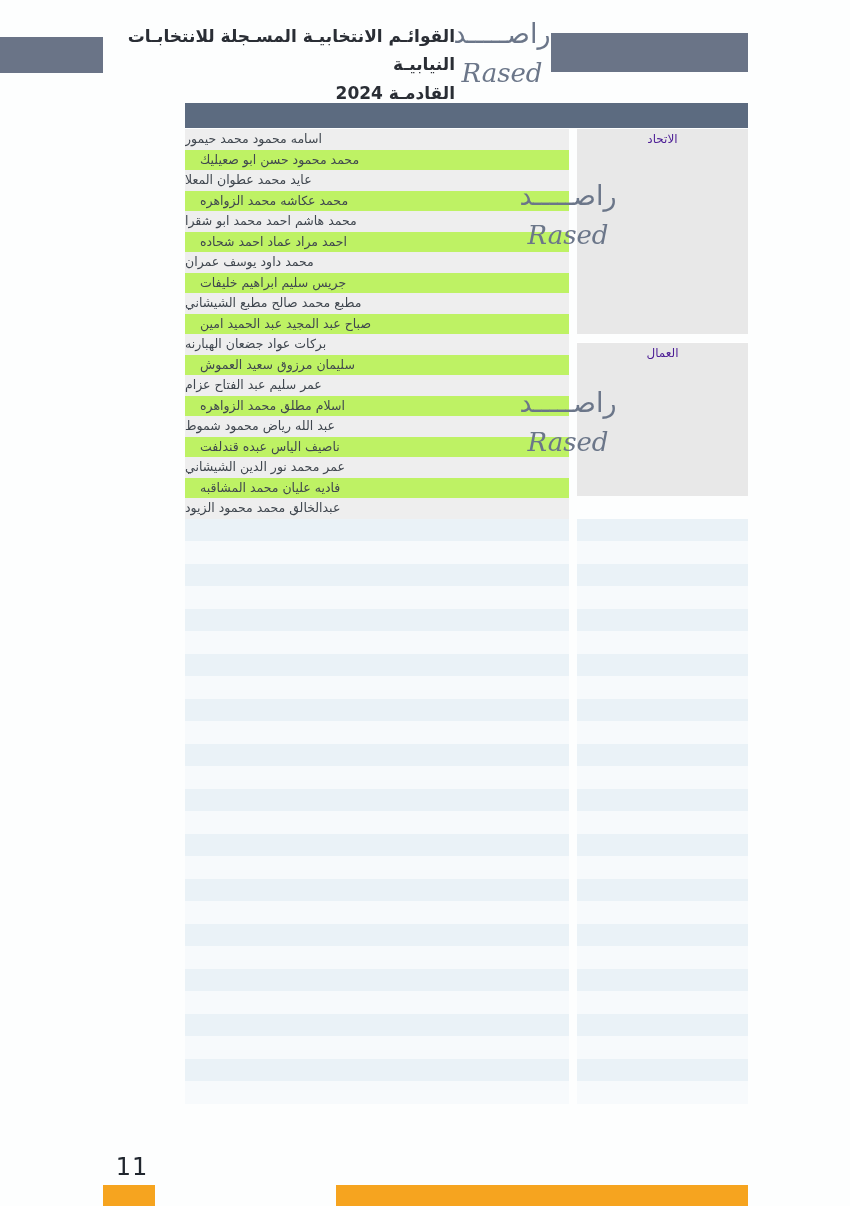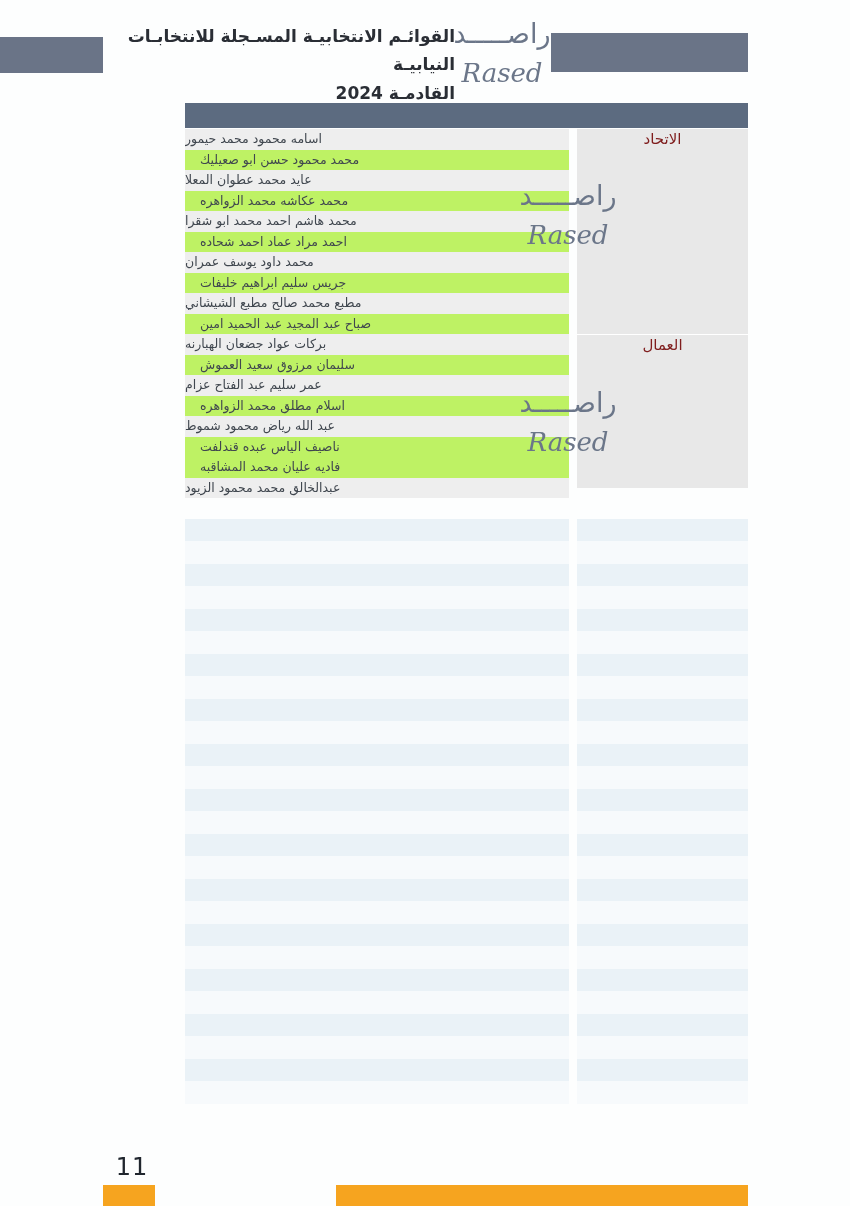--- a/index.html
+++ b/index.html
@@ -37,21 +37,21 @@
     height:20.5px;line-height:20.5px;box-sizing:border-box;
     background:#EEEEEE;direction:rtl;text-align:left;
     font-size:12.5px;color:#40474F;overflow:hidden;white-space:nowrap;
   }
   .name-row.dark{background:#bef264;padding-left:15px;}
   .group-block{
     box-sizing:border-box;background:#E8E8E8;direction:rtl;text-align:center;
   }
   .group-block + .group-block{border-top:1px solid #ffffff;}
   .group-label{
-    font-size:15px;color:#7f1d1d;line-height:20.5px;height:20.5px;
+    font-size:12px;color:#4c1d95;line-height:20.5px;height:20.5px;
   }
   #empty-rows{position:absolute;left:0;top:389.5px;width:563px;}
   .empty-row{height:22.5px;position:relative;}
   .empty-row .cell-a{position:absolute;left:0;top:0;width:384px;height:22.5px;}
   .empty-row .cell-b{position:absolute;left:392px;top:0;width:171px;height:22.5px;}
   .empty-row.shade-a .cell-a,.empty-row.shade-a .cell-b{background:#EAF2F7;}
   .empty-row.shade-b .cell-a,.empty-row.shade-b .cell-b{background:#F7FAFC;}
   
   #page-number{
     position:absolute;left:108px;top:1153px;width:48px;
@@ -91,28 +91,29 @@
           <div class="name-row">محمد داود يوسف عمران</div>
           <div class="name-row dark">جريس سليم ابراهيم خليفات</div>
           <div class="name-row">مطبع محمد صالح مطبع الشيشاني</div>
           <div class="name-row dark">صباح عبد المجيد عبد الحميد امين</div>
           <div class="name-row">بركات عواد جضعان الهبارنه</div>
           <div class="name-row dark">سليمان مرزوق سعيد العموش</div>
           <div class="name-row">عمر سليم عبد الفتاح عزام</div>
           <div class="name-row dark">اسلام مطلق محمد الزواهره</div>
           <div class="name-row">عبد الله رياض محمود شموط</div>
           <div class="name-row dark">ناصيف الياس عبده قندلفت</div>
+          <div class="name-row">عمر محمد نور الدين الشيشاني</div>
           <div class="name-row dark">فاديه عليان محمد المشاقبه</div>
           <div class="name-row">عبدالخالق محمد محمود الزيود</div>
         </div>
       <div id="group-column">
           <div class="group-block" style="height: 205px;">
             <div class="group-label">الاتحاد</div>
           </div>
-          <div class="group-block" style="height: 154px;">
+          <div class="group-block" style="height: 154px; margin-top: 8px;">
             <div class="group-label">العمال</div>
           </div>
         </div>
       <div id="empty-rows">
           <div class="empty-row shade-a">
             <div class="cell-a"></div>
             <div class="cell-b"></div>
           </div>
           <div class="empty-row shade-b">
             <div class="cell-a"></div>

